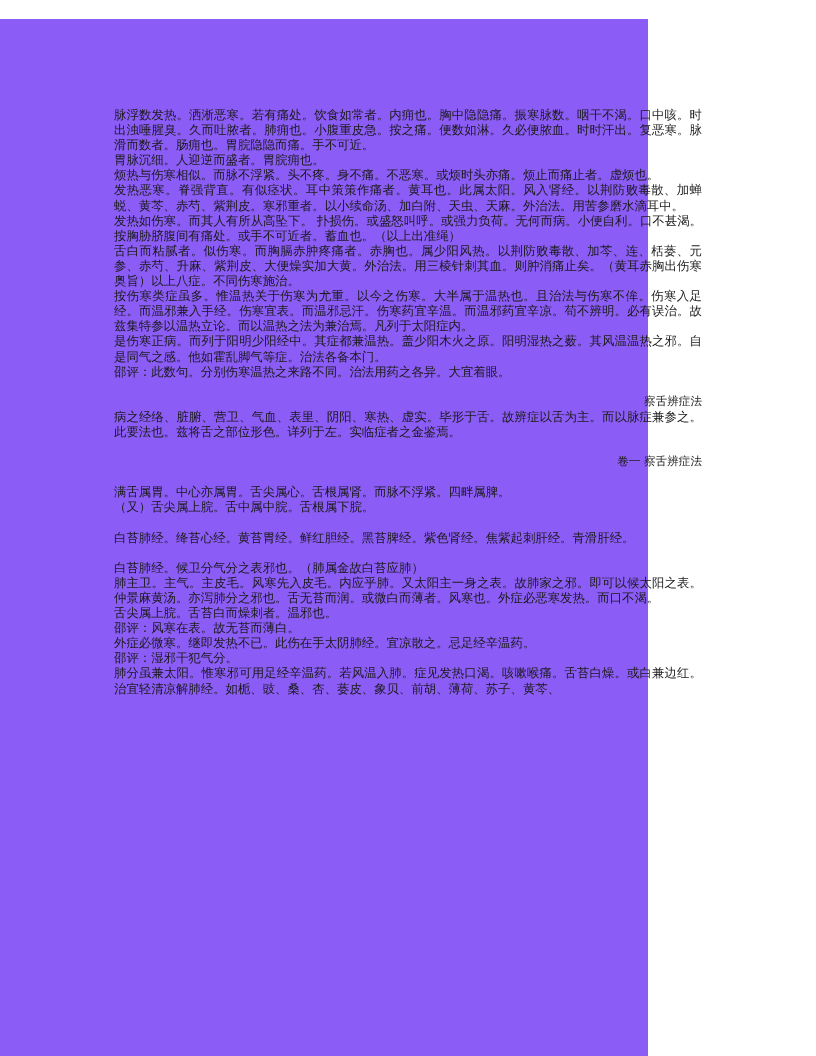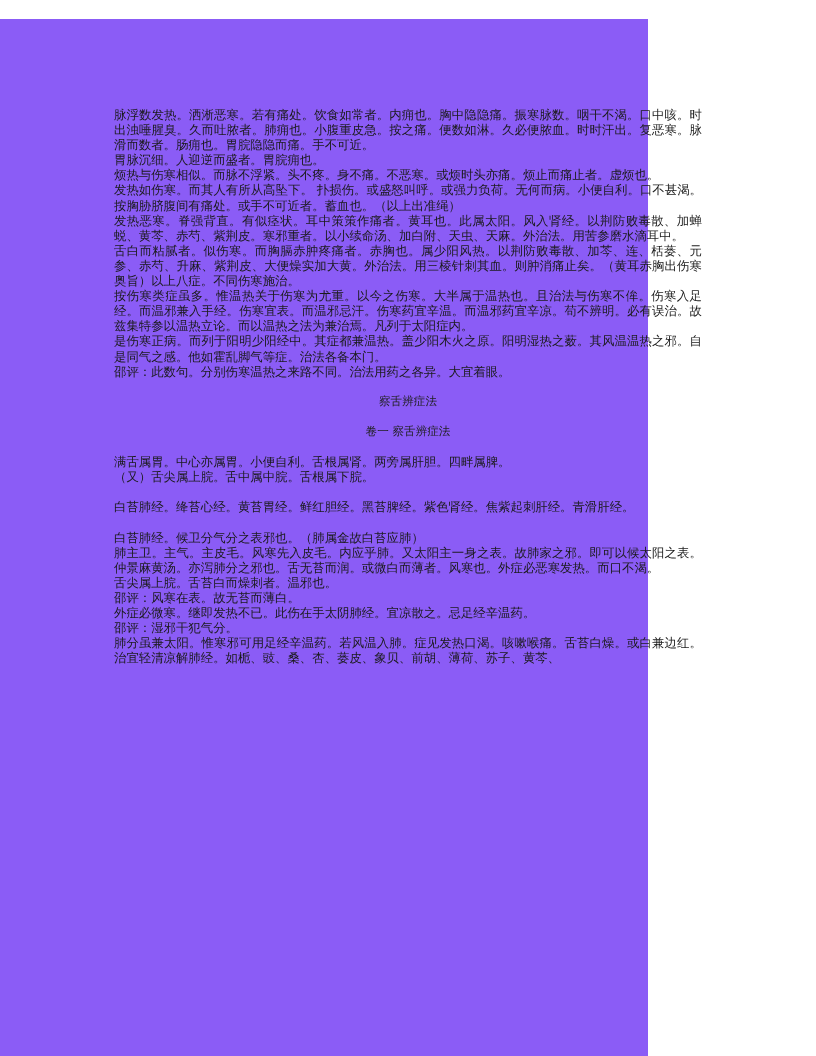--- a/index.html
+++ b/index.html
@@ -38,58 +38,59 @@
     letter-spacing: 0;
     word-break: break-all;
     overflow-wrap: anywhere;
     hyphens: none;
   }
   
   .heading {
     margin: 0;
     font-size: 11.6px;
     line-height: 15.1px;
-    text-align: center;
+    text-align: right;
     color: #1f1f1f;
   }
   
   .blank {
     height: 15.1px;
     line-height: 15.1px;
     font-size: 12.4px;
   }
   .blank::after { content: "\00a0"; }
 </style>
 </head>
 <body>
 
 <div class="page">
   <div class="doc-body">
 
     <p class="para">脉浮数发热。洒淅恶寒。若有痛处。饮食如常者。内痈也。胸中隐隐痛。振寒脉数。咽干不渴。口中咳。时出浊唾腥臭。久而吐脓者。肺痈也。小腹重皮急。按之痛。便数如淋。久必便脓血。时时汗出。复恶寒。脉滑而数者。肠痈也。胃脘隐隐而痛。手不可近。</p>
     <p class="para">胃脉沉细。人迎逆而盛者。胃脘痈也。</p>
     <p class="para">烦热与伤寒相似。而脉不浮紧。头不疼。身不痛。不恶寒。或烦时头亦痛。烦止而痛止者。虚烦也。</p>
+    <p class="para">发热恶寒。脊强背直。有似痉状。耳中策策作痛者。黄耳也。此属太阳。风入肾经。以荆防败毒散、加蝉蜕、黄芩、赤芍、紫荆皮。寒邪重者。以小续命汤、加白附、天虫、天麻。外治法。用苦参磨水滴耳中。</p>
     <p class="para">发热如伤寒。而其人有所从高坠下。 扑损伤。或盛怒叫呼。或强力负荷。无何而病。小便自利。口不甚渴。按胸胁脐腹间有痛处。或手不可近者。蓄血也。（以上出准绳）</p>
-    <p class="para">发热恶寒。脊强背直。有似痉状。耳中策策作痛者。黄耳也。此属太阳。风入肾经。以荆防败毒散、加蝉蜕、黄芩、赤芍、紫荆皮。寒邪重者。以小续命汤、加白附、天虫、天麻。外治法。用苦参磨水滴耳中。</p>
     <p class="para">舌白而粘腻者。似伤寒。而胸膈赤肿疼痛者。赤胸也。属少阳风热。以荆防败毒散、加芩、连、栝蒌、元参、赤芍、升麻、紫荆皮、大便燥实加大黄。外治法。用三棱针刺其血。则肿消痛止矣。（黄耳赤胸出伤寒奥旨）以上八症。不同伤寒施治。</p>
     <p class="para">按伤寒类症虽多。惟温热关于伤寒为尤重。以今之伤寒。大半属于温热也。且治法与伤寒不侔。伤寒入足经。而温邪兼入手经。伤寒宜表。而温邪忌汗。伤寒药宜辛温。而温邪药宜辛凉。苟不辨明。必有误治。故兹集特参以温热立论。而以温热之法为兼治焉。凡列于太阳症内。</p>
     <p class="para">是伤寒正病。而列于阳明少阳经中。其症都兼温热。盖少阳木火之原。阳明湿热之薮。其风温温热之邪。自是同气之感。他如霍乱脚气等症。治法各备本门。</p>
     <p class="para">邵评：此数句。分别伤寒温热之来路不同。治法用药之各异。大宜着眼。</p>
 
     <div class="blank"></div>
 
     <p class="heading">察舌辨症法</p>
+    <p class="para">病之经络、脏腑、营卫、气血、表里、阴阳、寒热、虚实。毕形于舌。故辨症以舌为主。而以脉症兼参之。此要法也。兹将舌之部位形色。详列于左。实临症者之金鉴焉。</p>
 
     <div class="blank"></div>
 
     <p class="heading">卷一 察舌辨症法</p>
 
     <div class="blank"></div>
 
-    <p class="para">满舌属胃。中心亦属胃。小便自利。舌根属肾。两旁属肝胆。四畔属脾。</p>
+    <p class="para">满舌属胃。中心亦属胃。舌尖属心。舌根属肾。而脉不浮紧。四畔属脾。</p>
     <p class="para">（又）舌尖属上脘。舌中属中脘。舌根属下脘。</p>
 
     <div class="blank"></div>
 
     <p class="para">白苔肺经。绛苔心经。黄苔胃经。鲜红胆经。黑苔脾经。紫色肾经。焦紫起刺肝经。青滑肝经。</p>
 
     <div class="blank"></div>
 
     <p class="para">白苔肺经。候卫分气分之表邪也。（肺属金故白苔应肺）</p>
     <p class="para">肺主卫。主气。主皮毛。风寒先入皮毛。内应乎肺。又太阳主一身之表。故肺家之邪。即可以候太阳之表。仲景麻黄汤。亦泻肺分之邪也。舌无苔而润。或微白而薄者。风寒也。外症必恶寒发热。而口不渴。</p>

